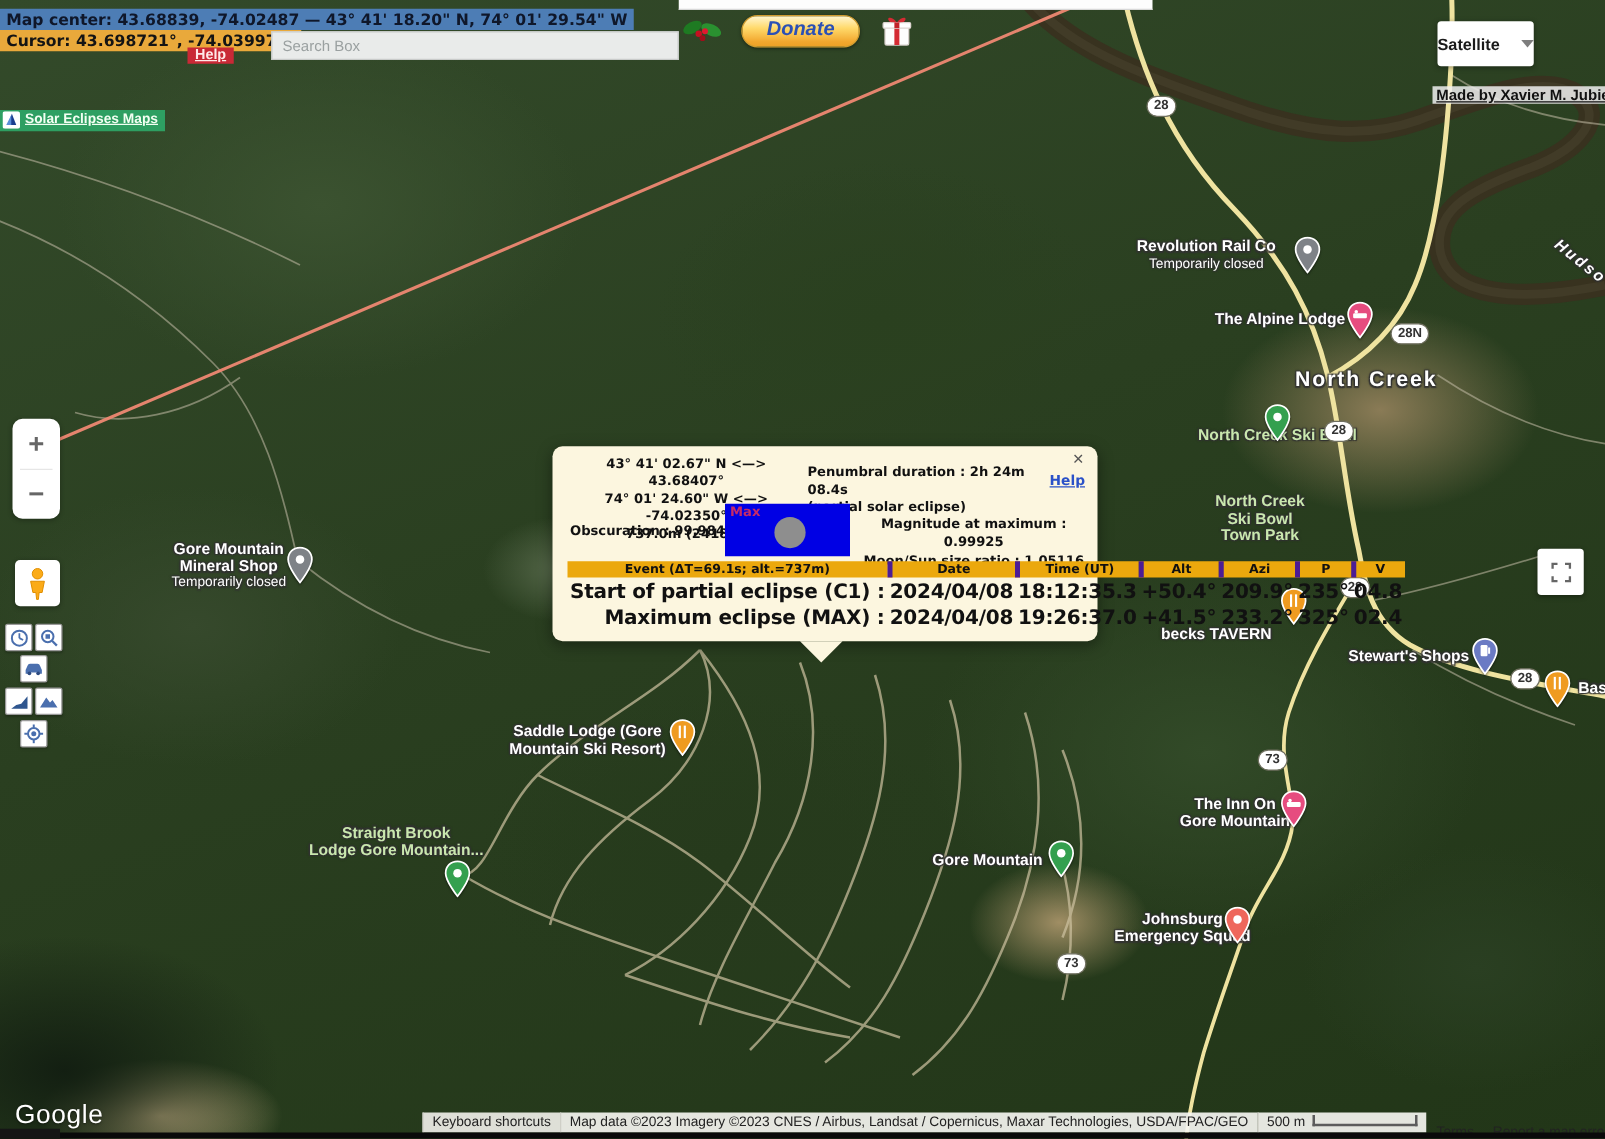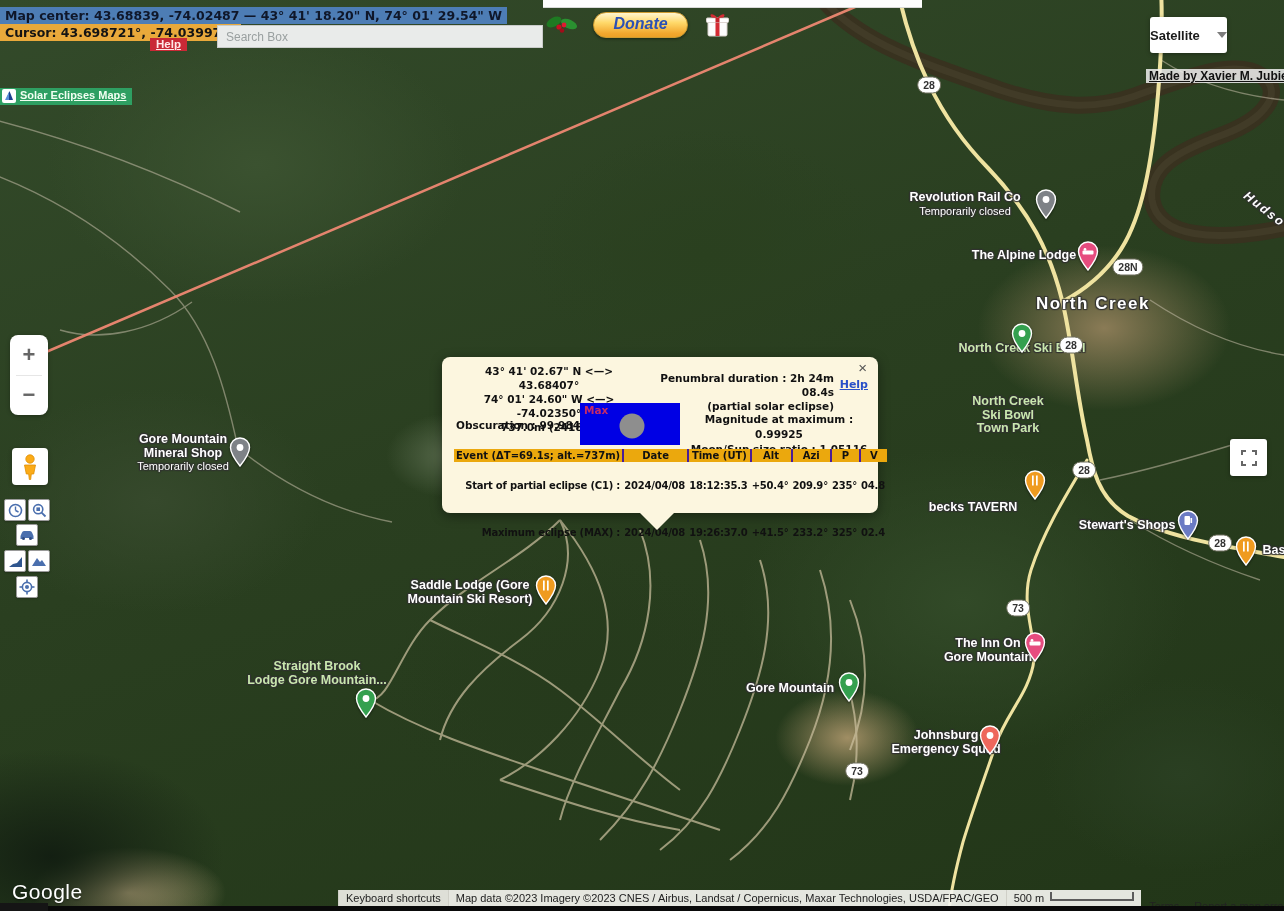--- a/index.html
+++ b/index.html
@@ -69,30 +69,30 @@
   .shield{position:absolute;transform:translate(-50%,-50%);background:#fff;border:1px solid #6f6f5f;border-radius:9px;
     padding:0 5px;font-size:10.5px;font-weight:bold;color:#333;height:15px;line-height:15px;white-space:nowrap;}
   
   .popup{position:absolute;left:442px;top:357px;width:436px;height:156px;background:#fcf6df;border-radius:8px;
     box-shadow:0 3px 12px rgba(0,0,0,.4);font-family:"DejaVu Sans",sans-serif;color:#111;}
   .popup .tail{position:absolute;left:198px;top:156px;width:0;height:0;
     border-left:17px solid transparent;border-right:17px solid transparent;border-top:17px solid #fcf6df;}
   .popup .close{position:absolute;right:5px;top:1px;font-size:15px;color:#555;background:none;border:none;cursor:pointer;
     font-family:"Liberation Sans",sans-serif;}
   .popup .coords{position:absolute;left:12px;top:7px;width:190px;text-align:center;font-size:10.5px;font-weight:bold;line-height:14px;}
-  .popup .penumbral{position:absolute;left:204px;top:14px;width:188px;text-align:right;font-size:10.5px;font-weight:bold;line-height:14px;}
+  .popup .penumbral{position:absolute;left:204px;top:14px;width:188px;text-align:left;font-size:10.5px;font-weight:bold;line-height:14px;}
   .popup .helplink{position:absolute;right:10px;top:21px;color:#2a51c8;font-size:11px;font-weight:bold;text-decoration:underline;cursor:pointer;}
   .popup .obsc{position:absolute;left:14px;top:62px;font-size:10.5px;font-weight:bold;}
   .popup .bluebox{position:absolute;left:138px;top:46px;width:100px;height:42px;background:#0000e4;text-decoration:underline;}
   .popup .bluebox .maxlbl{position:absolute;left:4px;top:1px;color:#c52a68;font-size:10.5px;font-weight:bold;}
   .popup .magblock{position:absolute;left:248px;top:55px;width:178px;text-align:center;font-size:10.5px;font-weight:bold;line-height:15px;}
   .popup table{position:absolute;left:12px;top:92px;border-collapse:separate;border-spacing:0;table-layout:fixed;}
   .popup th{background:#eba80d;font-size:10px;font-weight:bold;color:#111;padding:1px 2px;text-align:center;white-space:nowrap;}
-  .popup th + th{border-left:2px solid #4c1d95;}
-  .popup td{font-size:10px;font-weight:bold;padding:18px 2px;white-space:nowrap;letter-spacing:-0.2px;margin-top:26px;}
+  .popup th + th{border-left:4px solid #4c1d95;}
+  .popup td{font-size:16px;font-weight:bold;padding:1px 2px;white-space:nowrap;letter-spacing:-0.2px;margin-top:26px;}
   .popup td.ev{text-align:right;}
   .popup td.c{text-align:center;}
   
   .google-logo{position:absolute;left:12px;top:880px;color:#fff;font-size:21px;letter-spacing:.5px;
     text-shadow:0 1px 2px rgba(0,0,0,.5);cursor:pointer;font-weight:500;}
   .footerbar{position:absolute;left:143px;top:890px;right:0;height:16px;display:flex;align-items:stretch;
     font-size:11px;color:#222;}
   .fseg{display:flex;align-items:center;padding:0 7px;background:rgba(245,245,240,.92);border-left:1px solid #cfcfc7;white-space:nowrap;}
   .fseg.kb{background:rgba(232,232,226,.95);margin-left:195px;cursor:pointer;}
   .fseg.grow{flex:1;}

